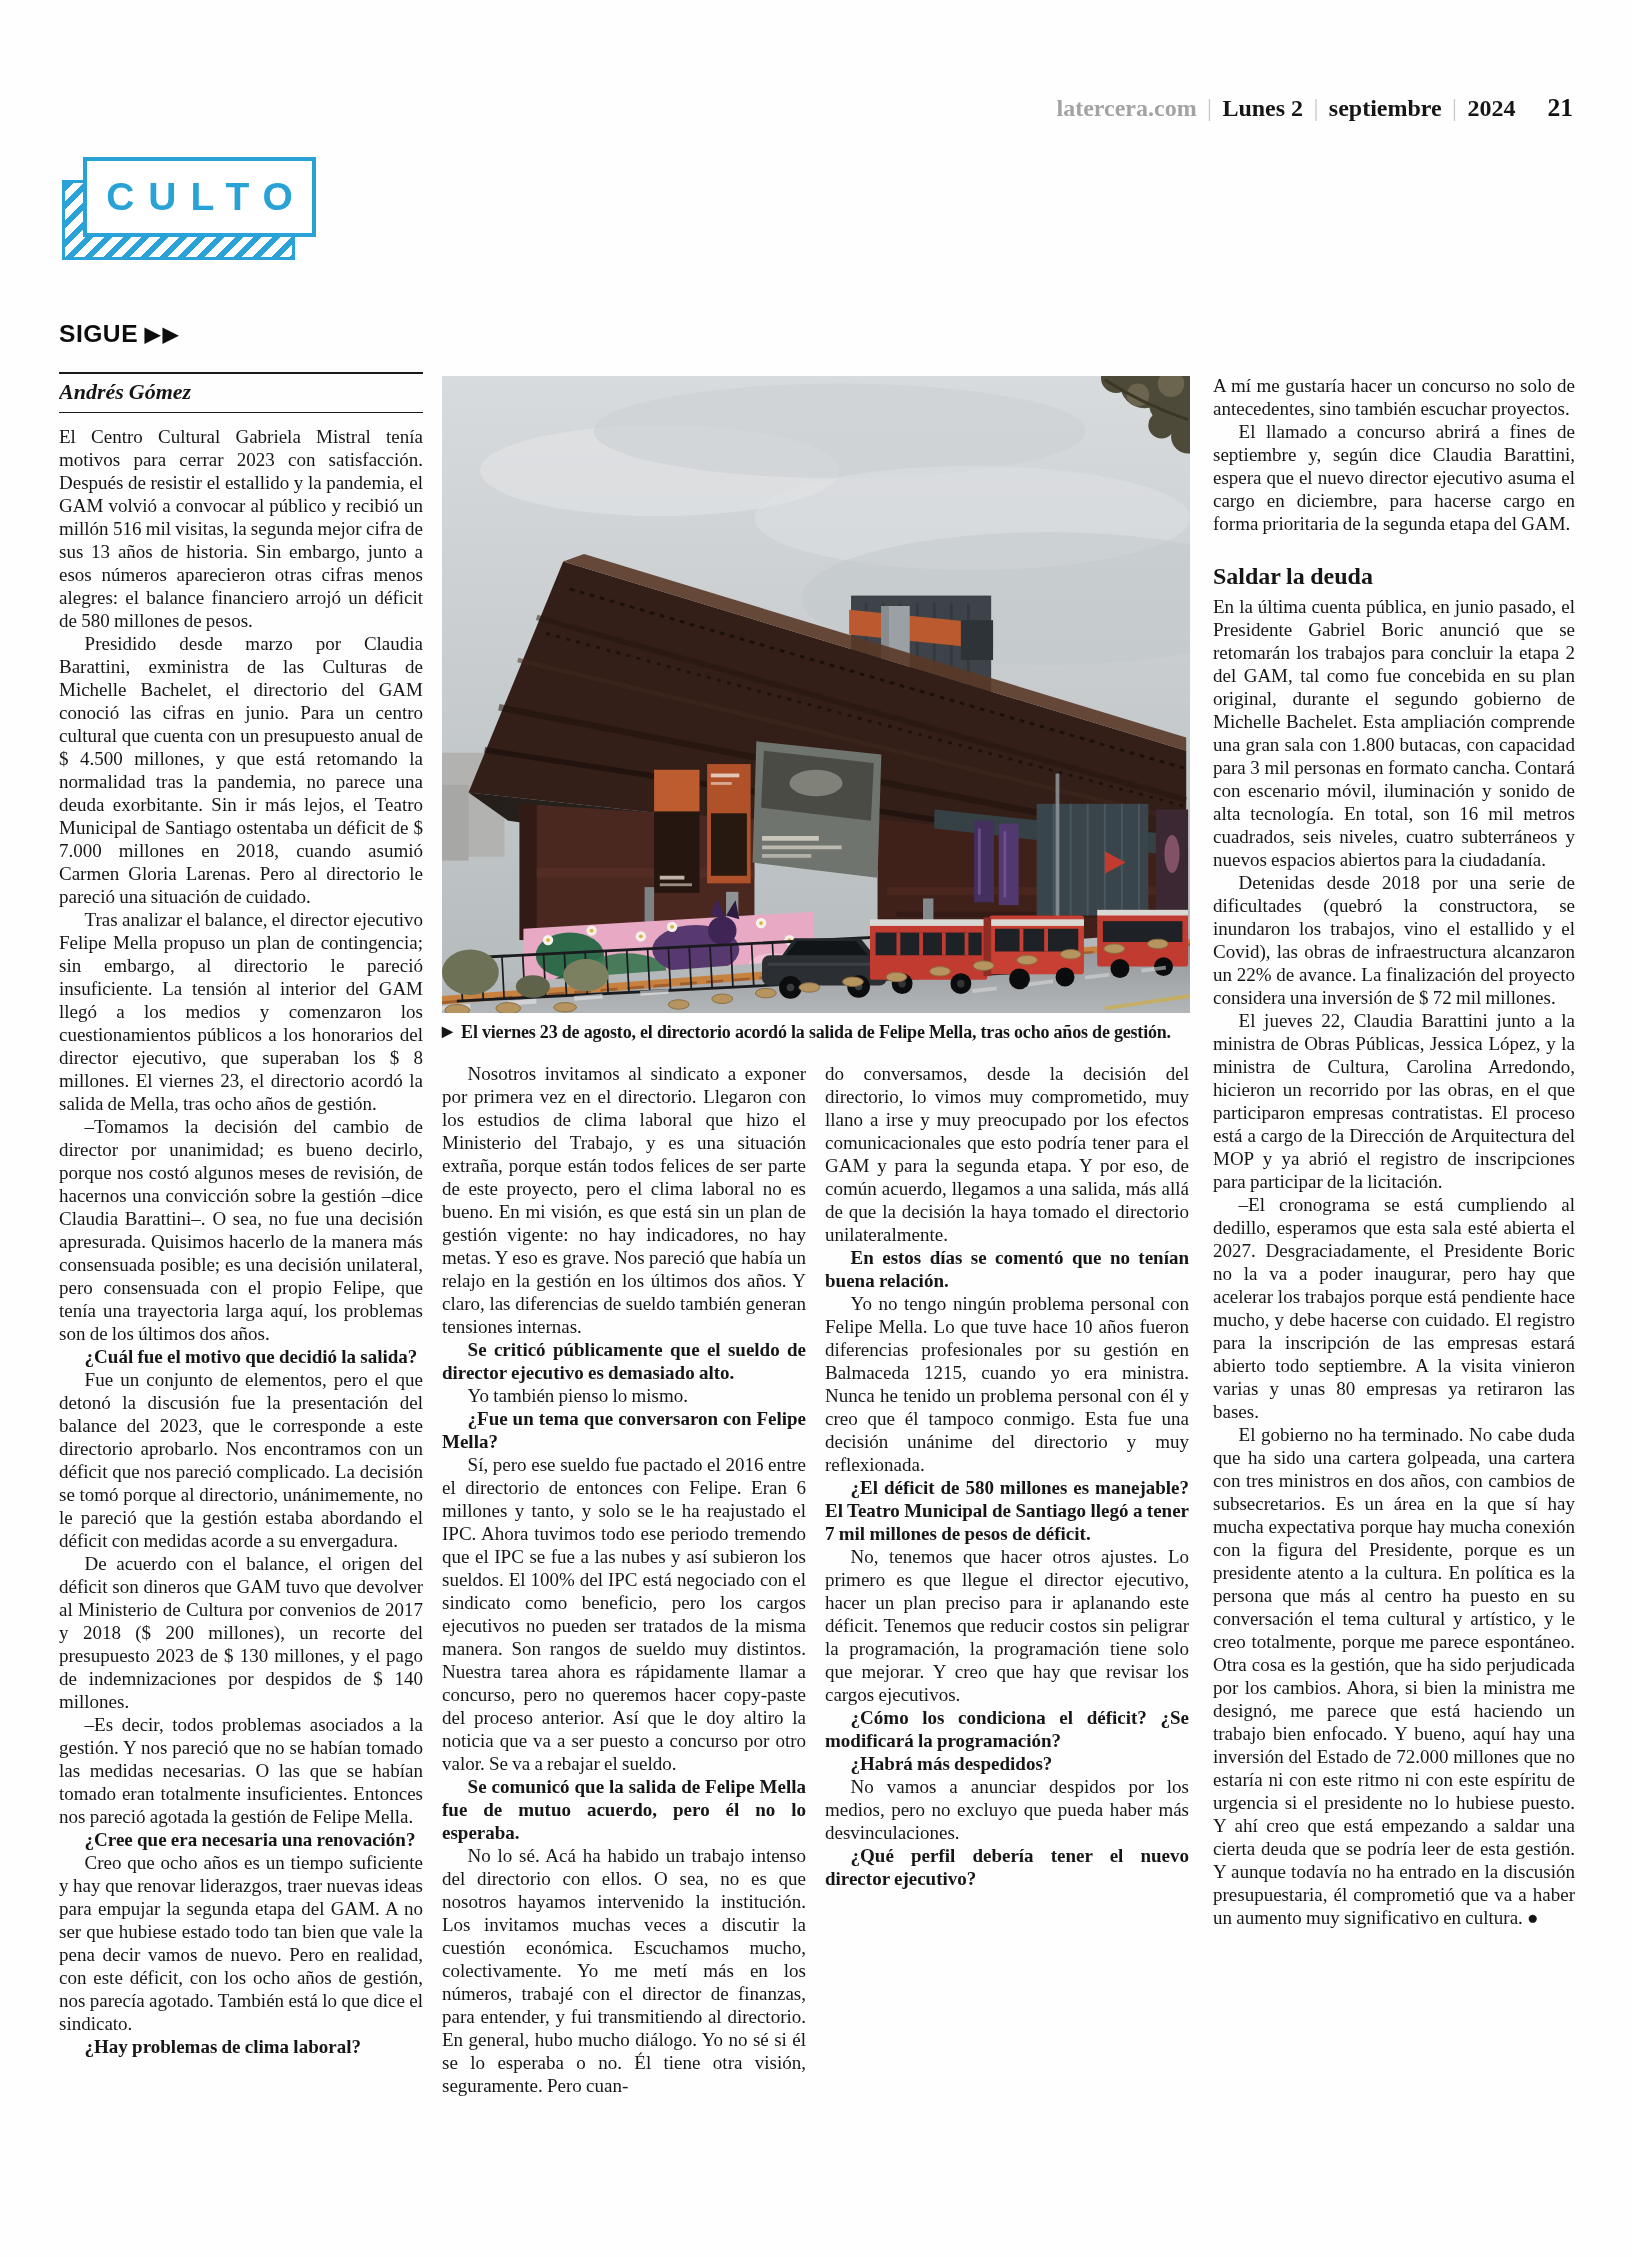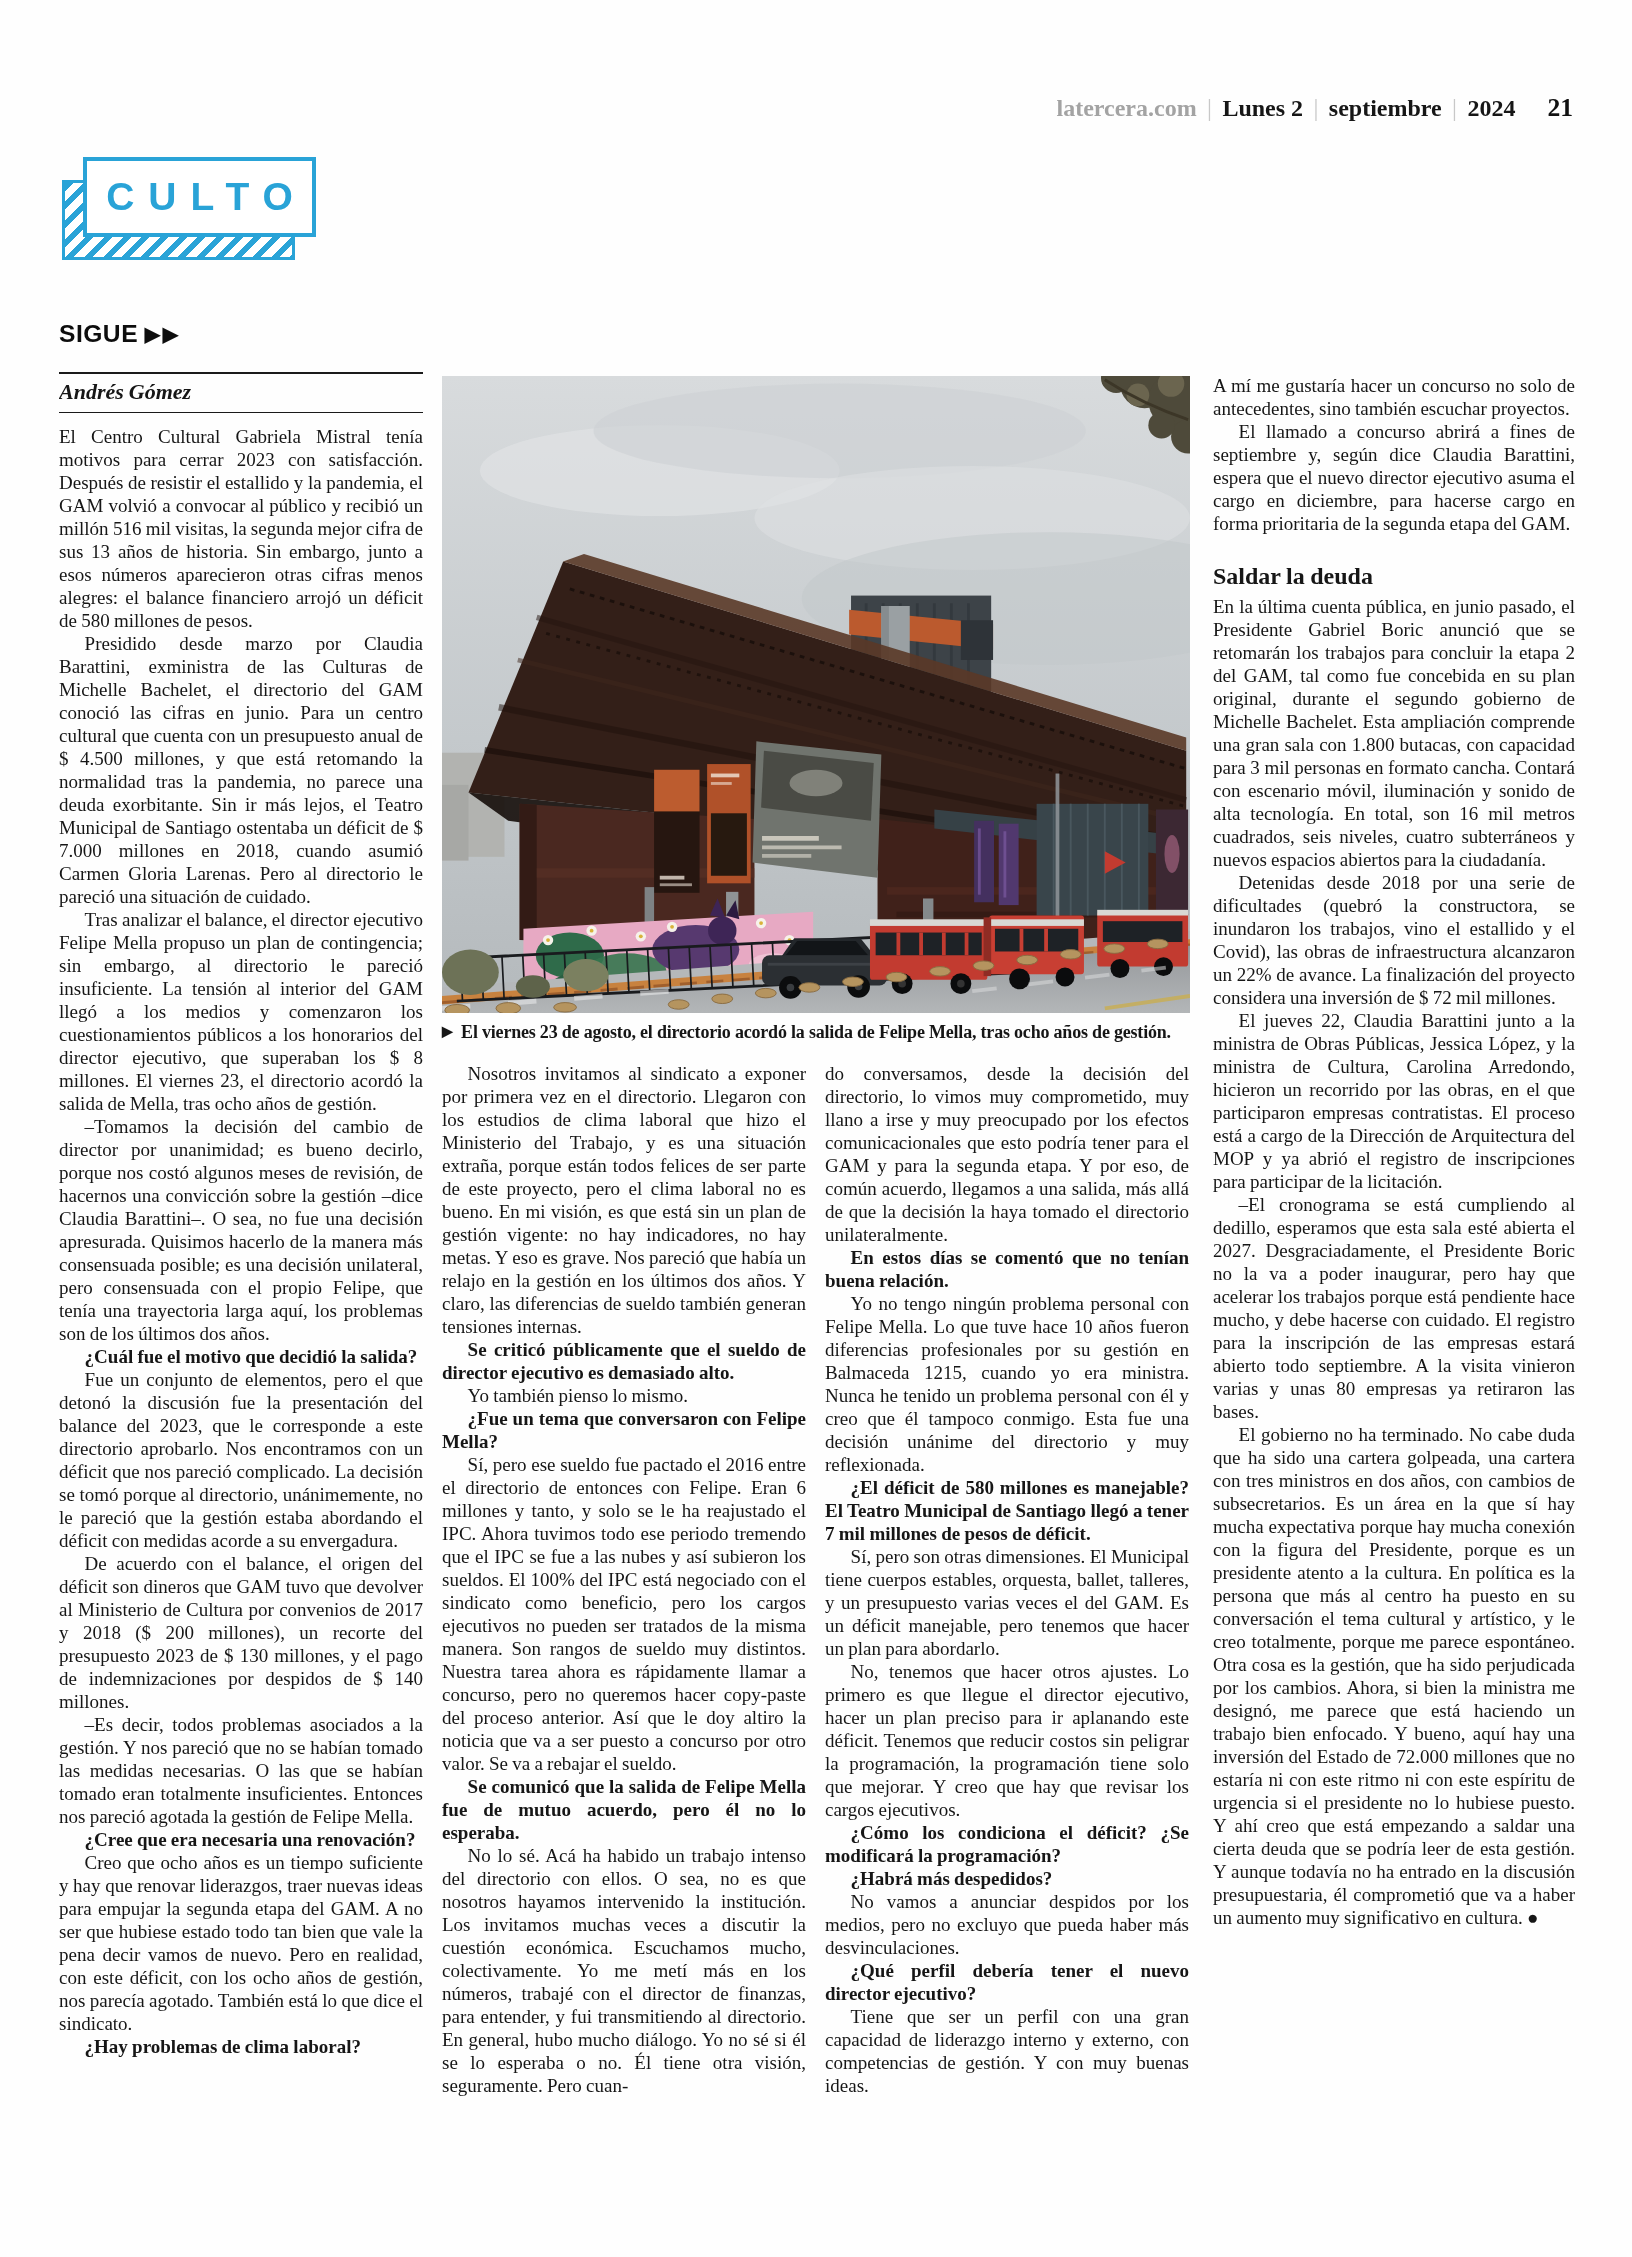--- a/index.html
+++ b/index.html
@@ -310,27 +310,25 @@
       <p class="para q">¿Fue un tema que conversaron con Felipe Mella?</p>
       <p class="para">Sí, pero ese sueldo fue pactado el 2016 entre el directorio de entonces con Felipe. Eran 6 millones y tanto, y solo se le ha reajustado el IPC. Ahora tuvimos todo ese periodo tremendo que el IPC se fue a las nubes y así subieron los sueldos. El 100% del IPC está negociado con el sindicato como beneficio, pero los cargos ejecutivos no pueden ser tratados de la misma manera. Son rangos de sueldo muy distintos. Nuestra tarea ahora es rápidamente llamar a concurso, pero no queremos hacer copy-paste del proceso anterior. Así que le doy altiro la noticia que va a ser puesto a concurso por otro valor. Se va a rebajar el sueldo.</p>
       <p class="para q">Se comunicó que la salida de Felipe Mella fue de mutuo acuerdo, pero él no lo esperaba.</p>
       <p class="para">No lo sé. Acá ha habido un trabajo intenso del directorio con ellos. O sea, no es que nosotros hayamos intervenido la institución. Los invitamos muchas veces a discutir la cuestión económica. Escuchamos mucho, colectivamente. Yo me metí más en los números, trabajé con el director de finanzas, para entender, y fui transmitiendo al directorio. En general, hubo mucho diálogo. Yo no sé si él se lo esperaba o no. Él tiene otra visión, seguramente. Pero cuan-</p>
     </div>
   <div class="col" id="col3">
       <p class="para noind">do conversamos, desde la decisión del directorio, lo vimos muy comprometido, muy llano a irse y muy preocupado por los efectos comunicacionales que esto podría tener para el GAM y para la segunda etapa. Y por eso, de común acuerdo, llegamos a una salida, más allá de que la decisión la haya tomado el directorio unilateralmente.</p>
       <p class="para q">En estos días se comentó que no tenían buena relación.</p>
       <p class="para">Yo no tengo ningún problema personal con Felipe Mella. Lo que tuve hace 10 años fueron diferencias profesionales por su gestión en Balmaceda 1215, cuando yo era ministra. Nunca he tenido un problema personal con él y creo que él tampoco conmigo. Esta fue una decisión unánime del directorio y muy reflexionada.</p>
       <p class="para q">¿El déficit de 580 millones es manejable? El Teatro Municipal de Santiago llegó a tener 7 mil millones de pesos de déficit.</p>
-      <p class="para">Sí, pero son otras dimensiones. El Municipal tiene cuerpos estables, orquesta, ballet, talleres, y un presupuesto varias veces el del GAM. Es un déficit manejable, pero tenemos que hacer un plan para abordarlo.</p>
       <p class="para">No, tenemos que hacer otros ajustes. Lo primero es que llegue el director ejecutivo, hacer un plan preciso para ir aplanando este déficit. Tenemos que reducir costos sin peligrar la programación, la programación tiene solo que mejorar. Y creo que hay que revisar los cargos ejecutivos.</p>
       <p class="para q">¿Cómo los condiciona el déficit? ¿Se modificará la programación?</p>
       <p class="para q">¿Habrá más despedidos?</p>
       <p class="para">No vamos a anunciar despidos por los medios, pero no excluyo que pueda haber más desvinculaciones.</p>
       <p class="para q">¿Qué perfil debería tener el nuevo director ejecutivo?</p>
-      <p class="para">Tiene que ser un perfil con una gran capacidad de liderazgo interno y externo, con competencias de gestión. Y con muy buenas ideas.</p>
     </div>
   <div class="col" id="col4">
       <p class="para noind">A mí me gustaría hacer un concurso no solo de antecedentes, sino también escuchar proyectos.</p>
       <p class="para">El llamado a concurso abrirá a fines de septiembre y, según dice Claudia Barattini, espera que el nuevo director ejecutivo asuma el cargo en diciembre, para hacerse cargo en forma prioritaria de la segunda etapa del GAM.</p>
       <p class="para sub">Saldar la deuda</p>
       <p class="para noind">En la última cuenta pública, en junio pasado, el Presidente Gabriel Boric anunció que se retomarán los trabajos para concluir la etapa 2 del GAM, tal como fue concebida en su plan original, durante el segundo gobierno de Michelle Bachelet. Esta ampliación comprende una gran sala con 1.800 butacas, con capacidad para 3 mil personas en formato cancha. Contará con escenario móvil, iluminación y sonido de alta tecnología. En total, son 16 mil metros cuadrados, seis niveles, cuatro subterráneos y nuevos espacios abiertos para la ciudadanía.</p>
       <p class="para">Detenidas desde 2018 por una serie de dificultades (quebró la constructora, se inundaron los trabajos, vino el estallido y el Covid), las obras de infraestructura alcanzaron un 22% de avance. La finalización del proyecto considera una inversión de $ 72 mil millones.</p>
       <p class="para">El jueves 22, Claudia Barattini junto a la ministra de Obras Públicas, Jessica López, y la ministra de Cultura, Carolina Arredondo, hicieron un recorrido por las obras, en el que participaron empresas contratistas. El proceso está a cargo de la Dirección de Arquitectura del MOP y ya abrió el registro de inscripciones para participar de la licitación.</p>
       <p class="para">–El cronograma se está cumpliendo al dedillo, esperamos que esta sala esté abierta el 2027. Desgraciadamente, el Presidente Boric no la va a poder inaugurar, pero hay que acelerar los trabajos porque está pendiente hace mucho, y debe hacerse con cuidado. El registro para la inscripción de las empresas estará abierto todo septiembre. A la visita vinieron varias y unas 80 empresas ya retiraron las bases.</p>
       <p class="para">El gobierno no ha terminado. No cabe duda que ha sido una cartera golpeada, una cartera con tres ministros en dos años, con cambios de subsecretarios. Es un área en la que sí hay mucha expectativa porque hay mucha conexión con la figura del Presidente, porque es un presidente atento a la cultura. En política es la persona que más al centro ha puesto en su conversación el tema cultural y artístico, y le creo totalmente, porque me parece espontáneo. Otra cosa es la gestión, que ha sido perjudicada por los cambios. Ahora, si bien la ministra me designó, me parece que está haciendo un trabajo bien enfocado. Y bueno, aquí hay una inversión del Estado de 72.000 millones que no estaría ni con este ritmo ni con este espíritu de urgencia si el presidente no lo hubiese puesto. Y ahí creo que está empezando a saldar una cierta deuda que se podría leer de esta gestión. Y aunque todavía no ha entrado en la discusión presupuestaria, él comprometió que va a haber un aumento muy significativo en cultura. ●</p>

